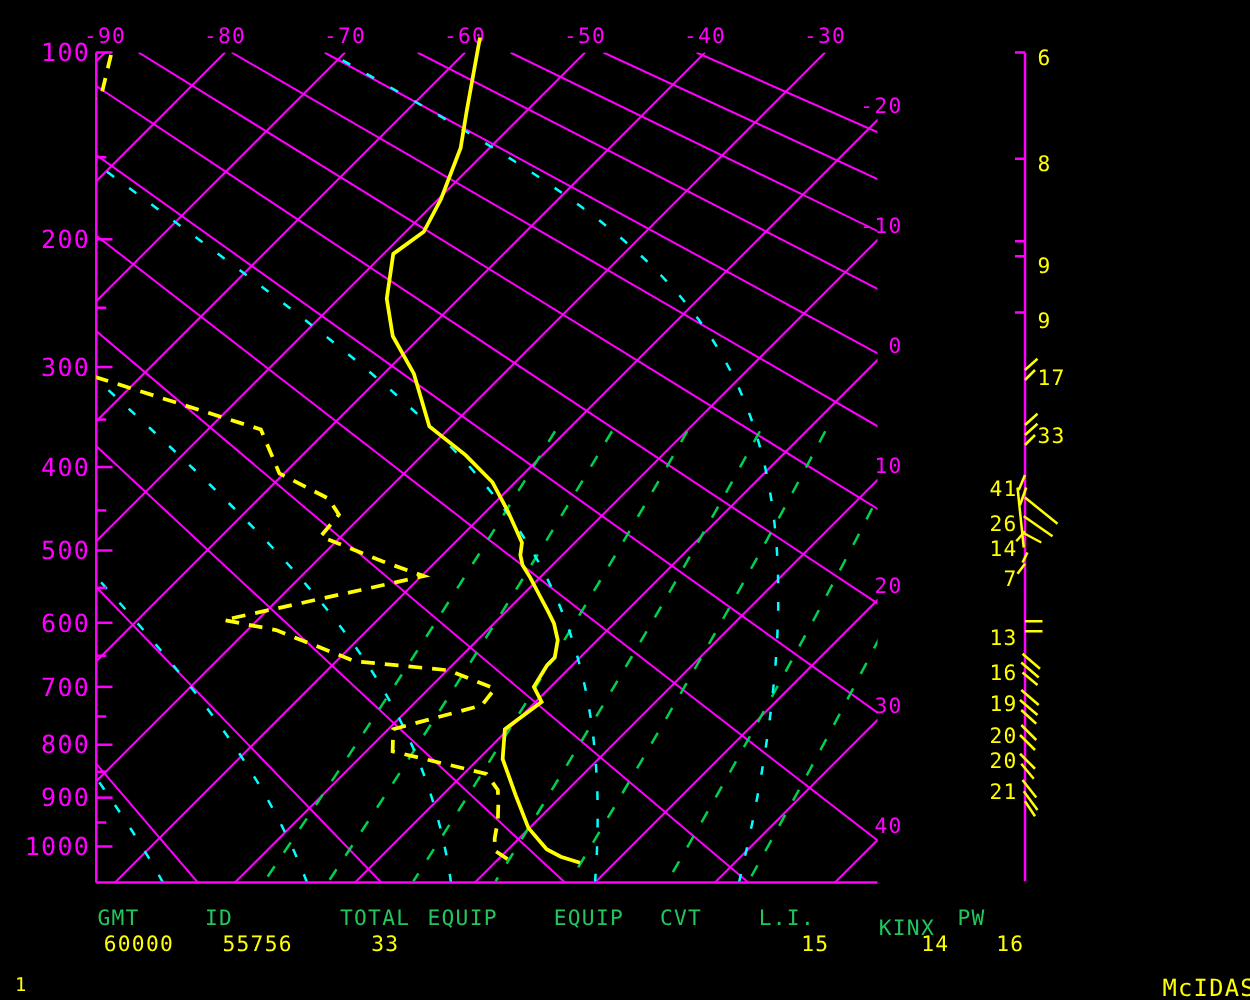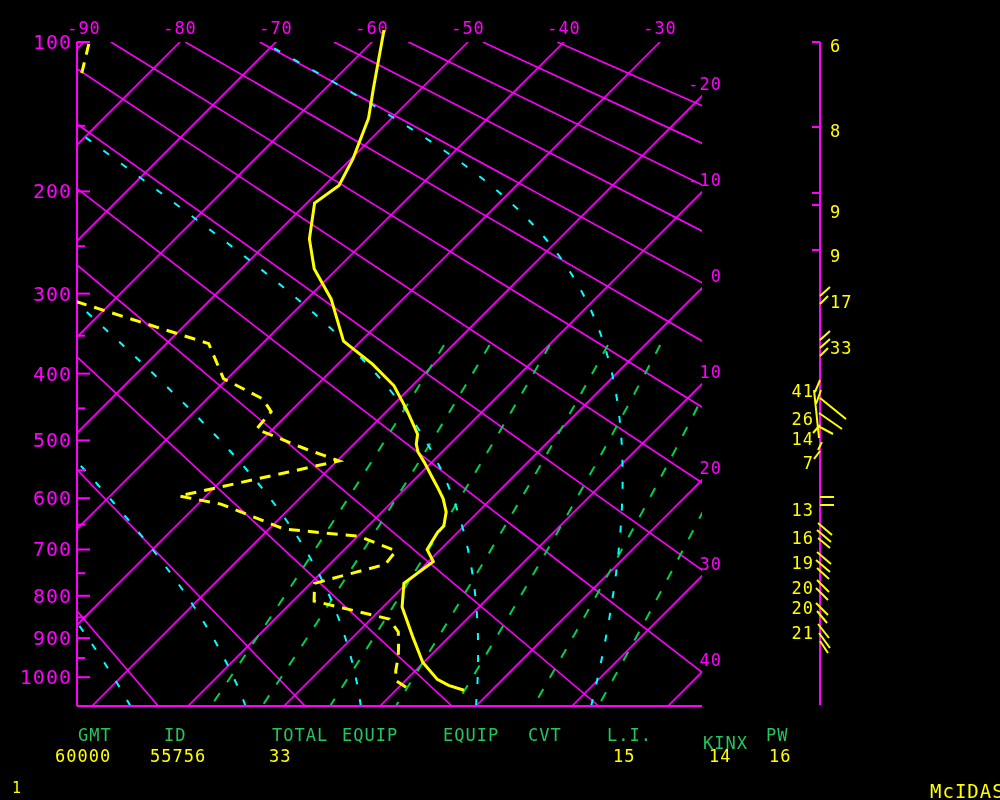--- a/index.html
+++ b/index.html
@@ -2,21 +2,21 @@
 <html><head>
 <meta charset="utf-8">
 <style>
   html,body{margin:0;padding:0;background:#000;width:1000px;height:800px;overflow:hidden;}
   .screen{position:relative;width:1000px;height:800px;background:#000;
           font-family:"DejaVu Sans Mono",monospace;}
   svg{position:absolute;left:0;top:0;}
   svg text{font-family:"DejaVu Sans Mono",monospace;letter-spacing:1px;}
   .lab,.val,.meta{position:absolute;font-size:17px;letter-spacing:1px;white-space:pre;}
   .lab{color:#22c55e;}
-  .val{color:#FFFF00;}
+  .val{color:#FFFF00;margin-left:28px;}
   .meta{color:#FFFF00;}
   #stat-gmt-label{left:78px;top:725px}   #stat-gmt-value{left:55px;top:746px}
   #stat-id-label{left:164px;top:725px}   #stat-id-value{left:150px;top:746px}
   #stat-total-label{left:272px;top:725px}#stat-total-value{left:269px;top:746px}
   #stat-equip-label{left:342px;top:725px}
   #stat-fmax-label{left:443px;top:725px}
   #stat-cvt-label{left:528px;top:725px}
   #stat-li-label{left:607px;top:725px}   #stat-li-value{left:613px;top:746px}
   #stat-kinx-label{left:703px;top:733px} #stat-kinx-value{left:709px;top:746px}
   #stat-pw-label{left:766px;top:725px}   #stat-pw-value{left:769px;top:746px}

